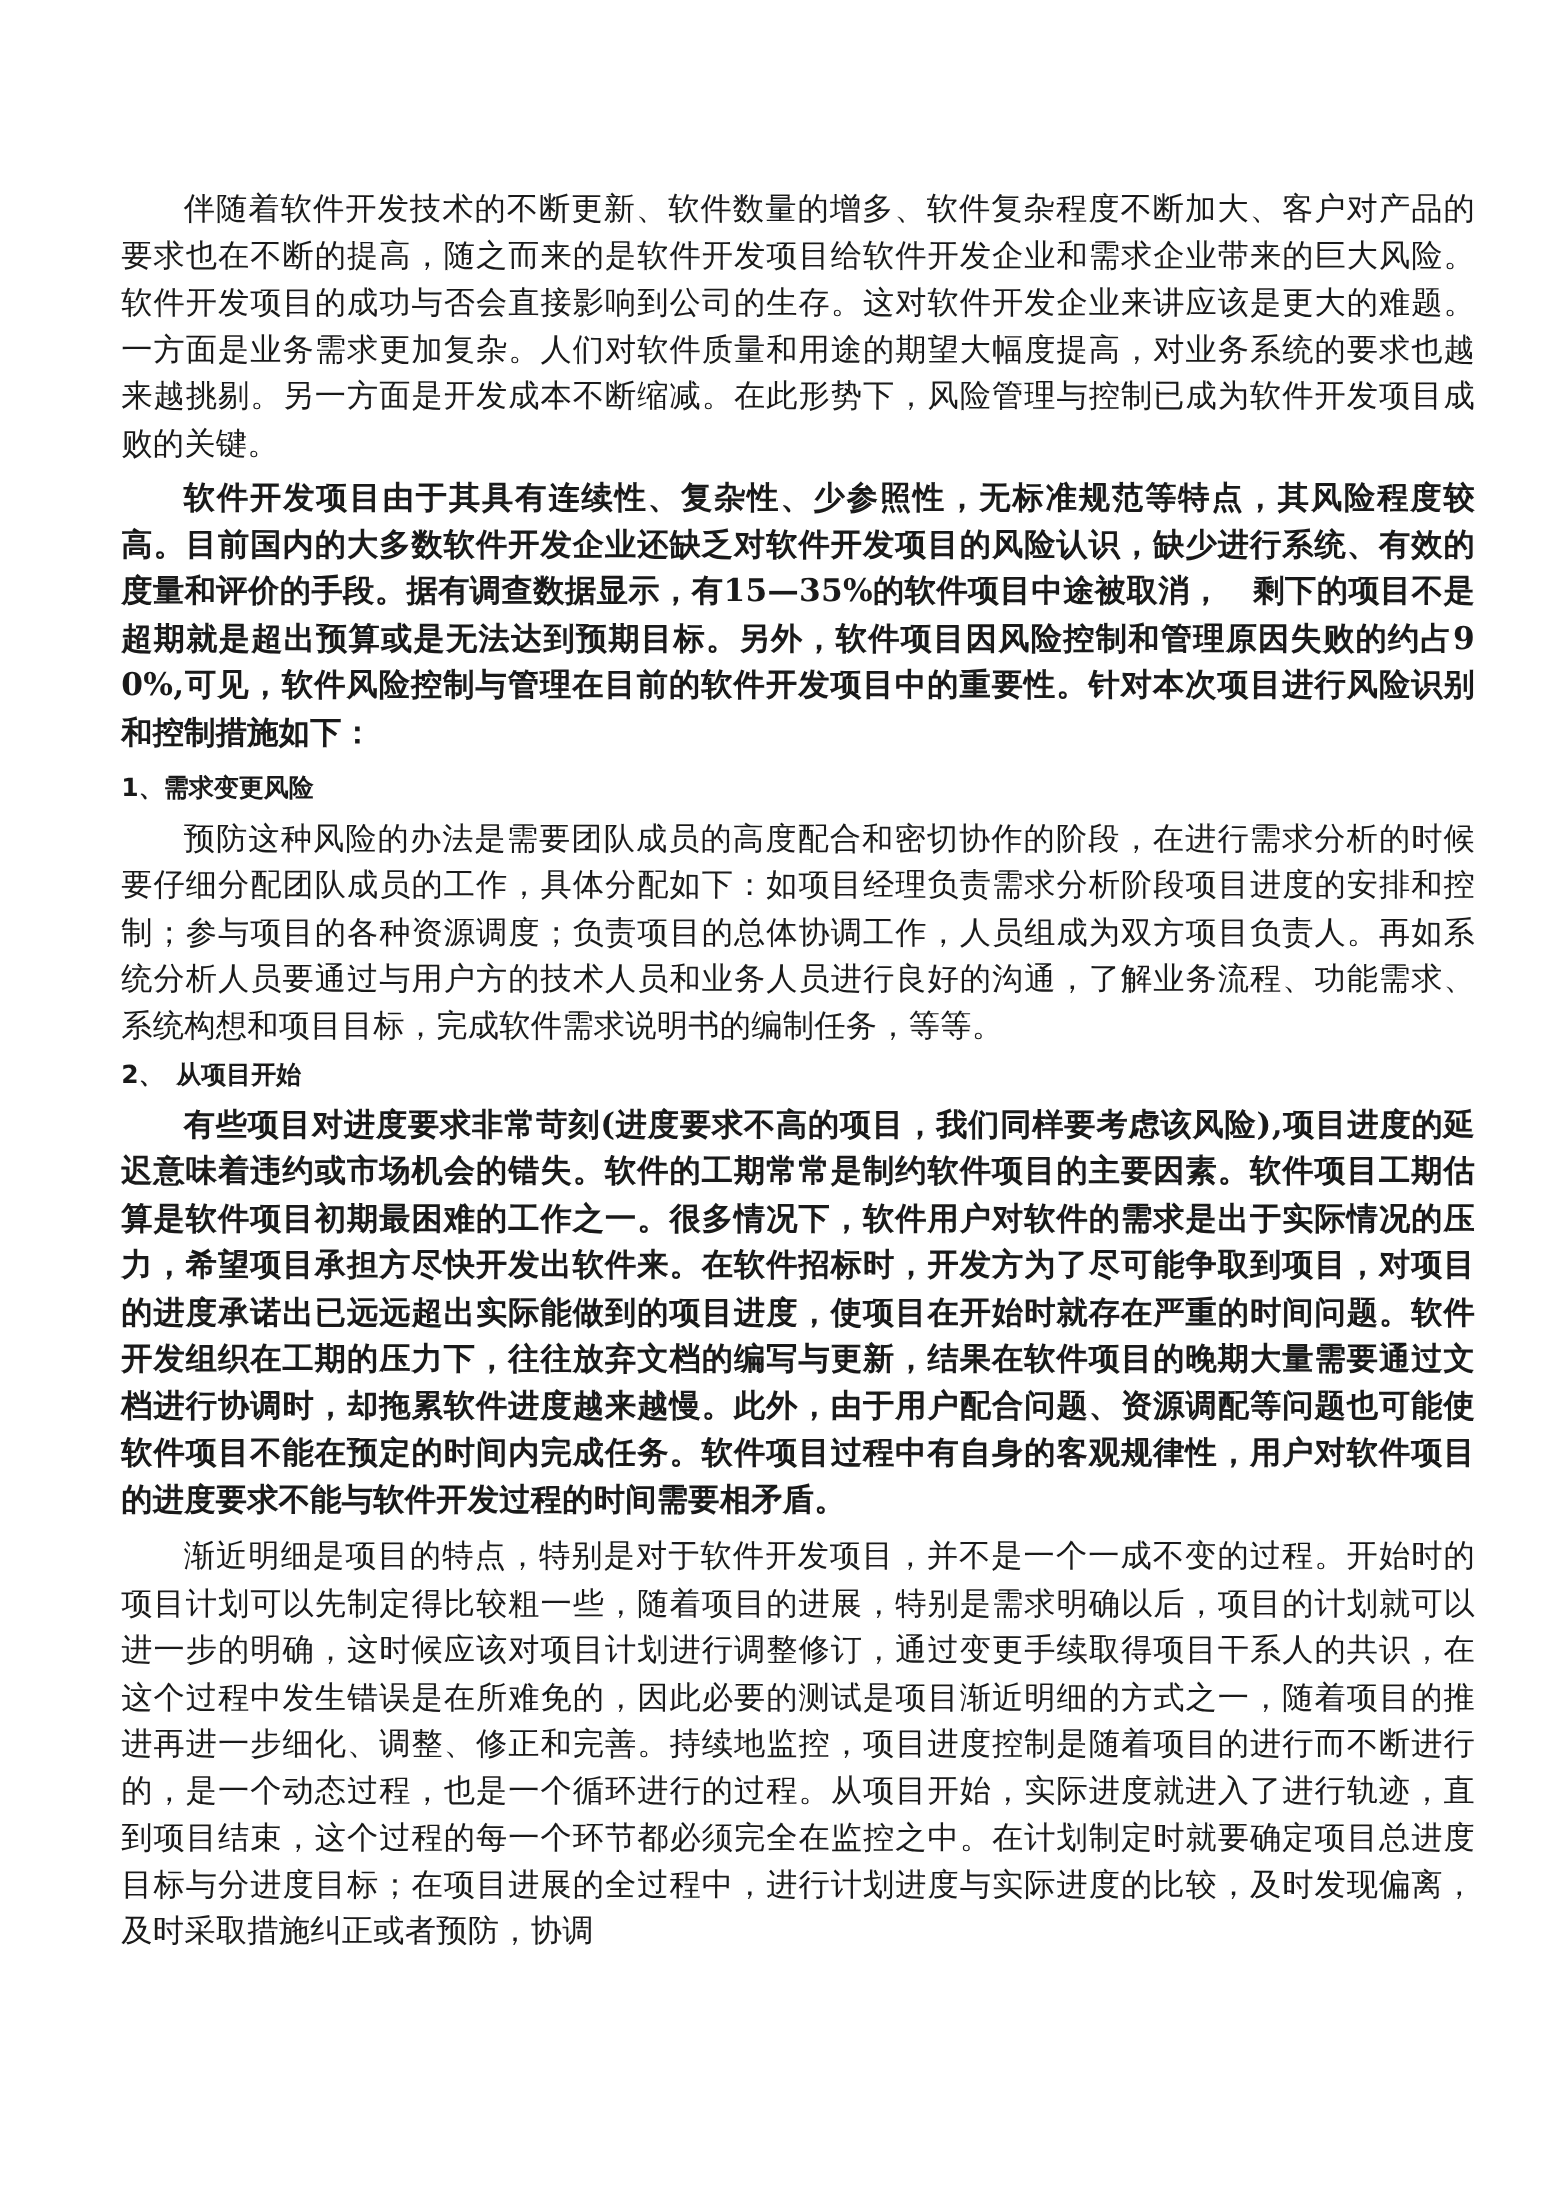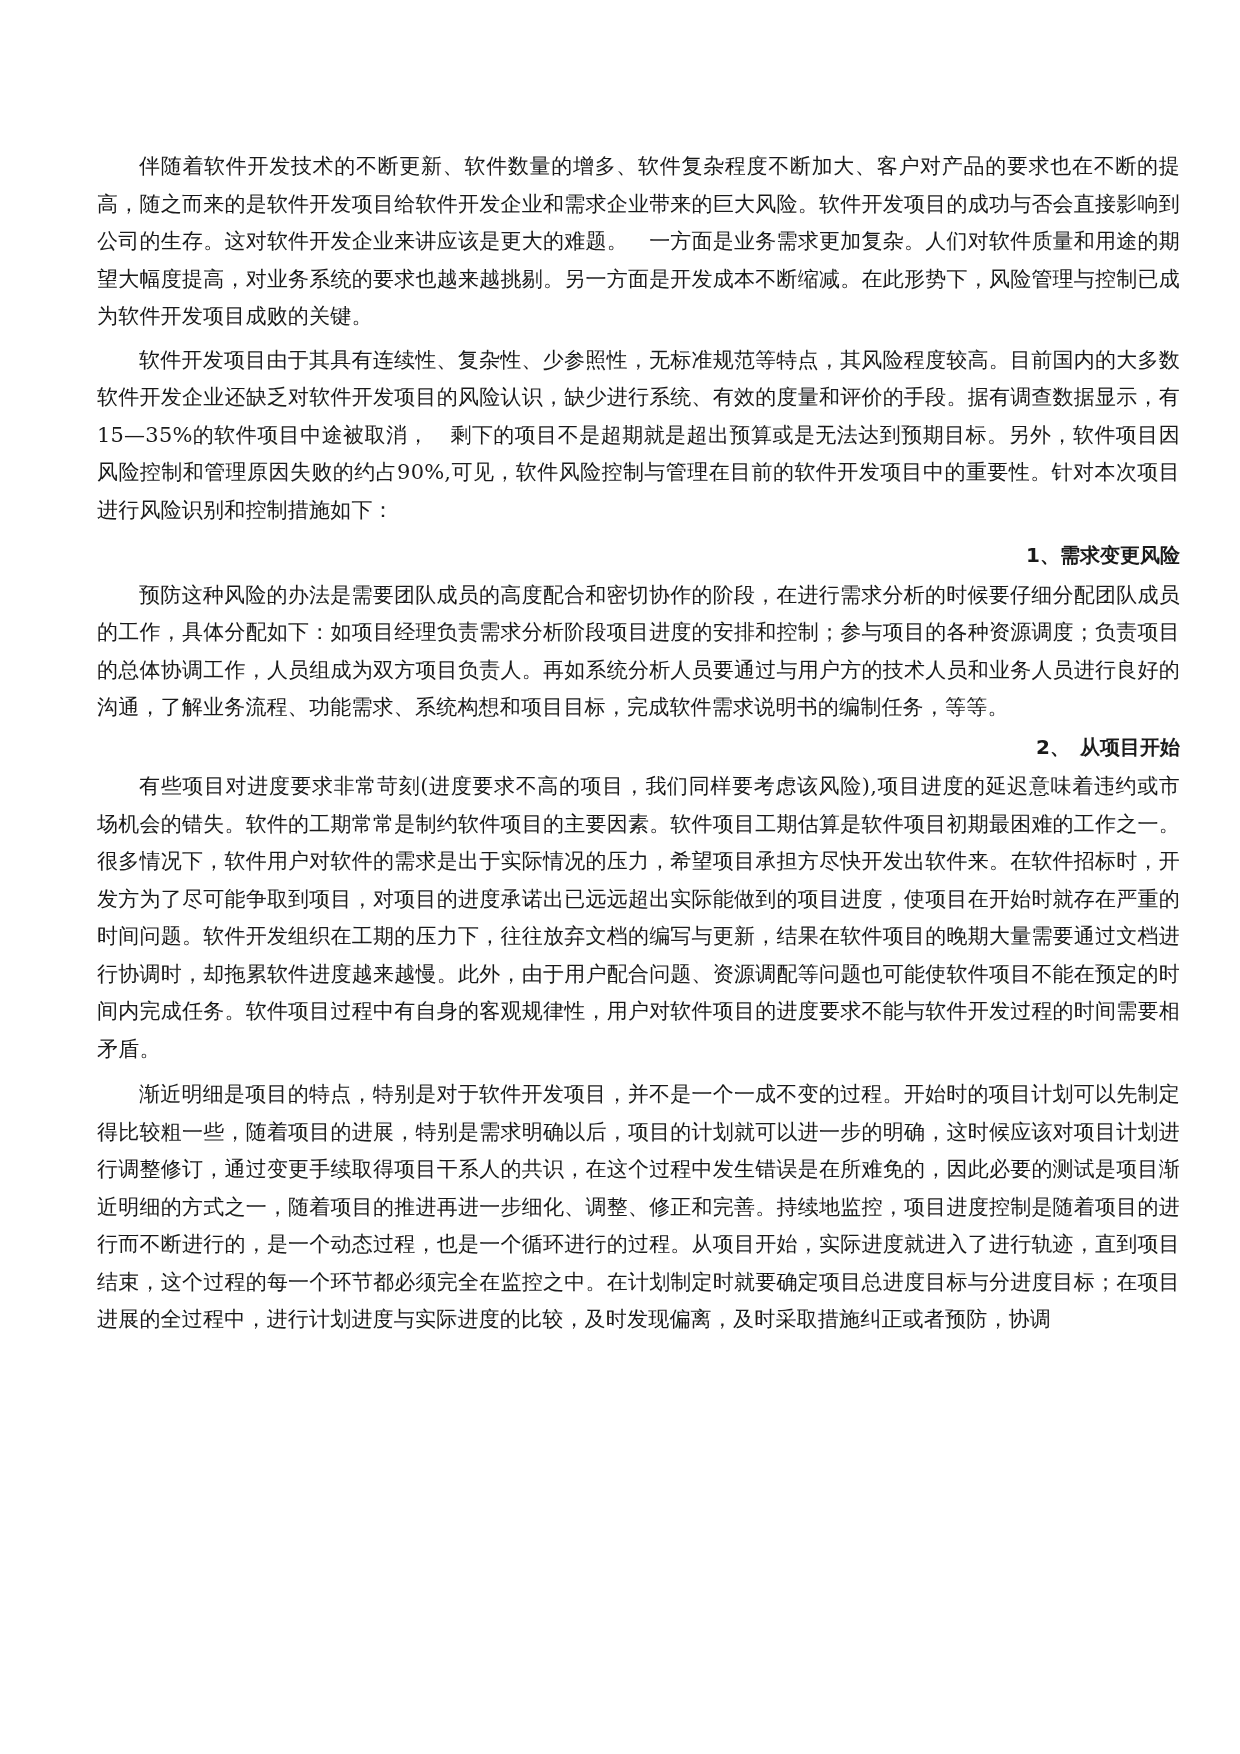--- a/index.html
+++ b/index.html
@@ -16,35 +16,34 @@
       font-family: "DejaVu Serif", "Liberation Serif", serif;
     }
     .page {
       position: absolute;
       left: 97px;
       top: 148px;
       width: 1083px;
     }
     .para {
       margin: 0;
-      font-size: 21px;
+      font-size: 25px;
       line-height: 37.5px;
       text-align: justify;
       text-indent: 2em;
       letter-spacing: 0.2px;
       word-break: break-all;
     }
-    .para.gap-after { margin-bottom: 8px; }
+    .para.gap-after { margin-bottom: 8px; font-weight: bold; }
     .heading {
       margin: 0 0 2px 0;
       font-family: "DejaVu Sans", "Liberation Sans", sans-serif;
       font-weight: bold;
       font-size: 20px;
       line-height: 37.5px;
-      text-align: right;
     }
     .heading .num {
       font-family: "DejaVu Sans", sans-serif;
     }
   </style>
 </head>
 <body>
 
 <div class="page">
 

